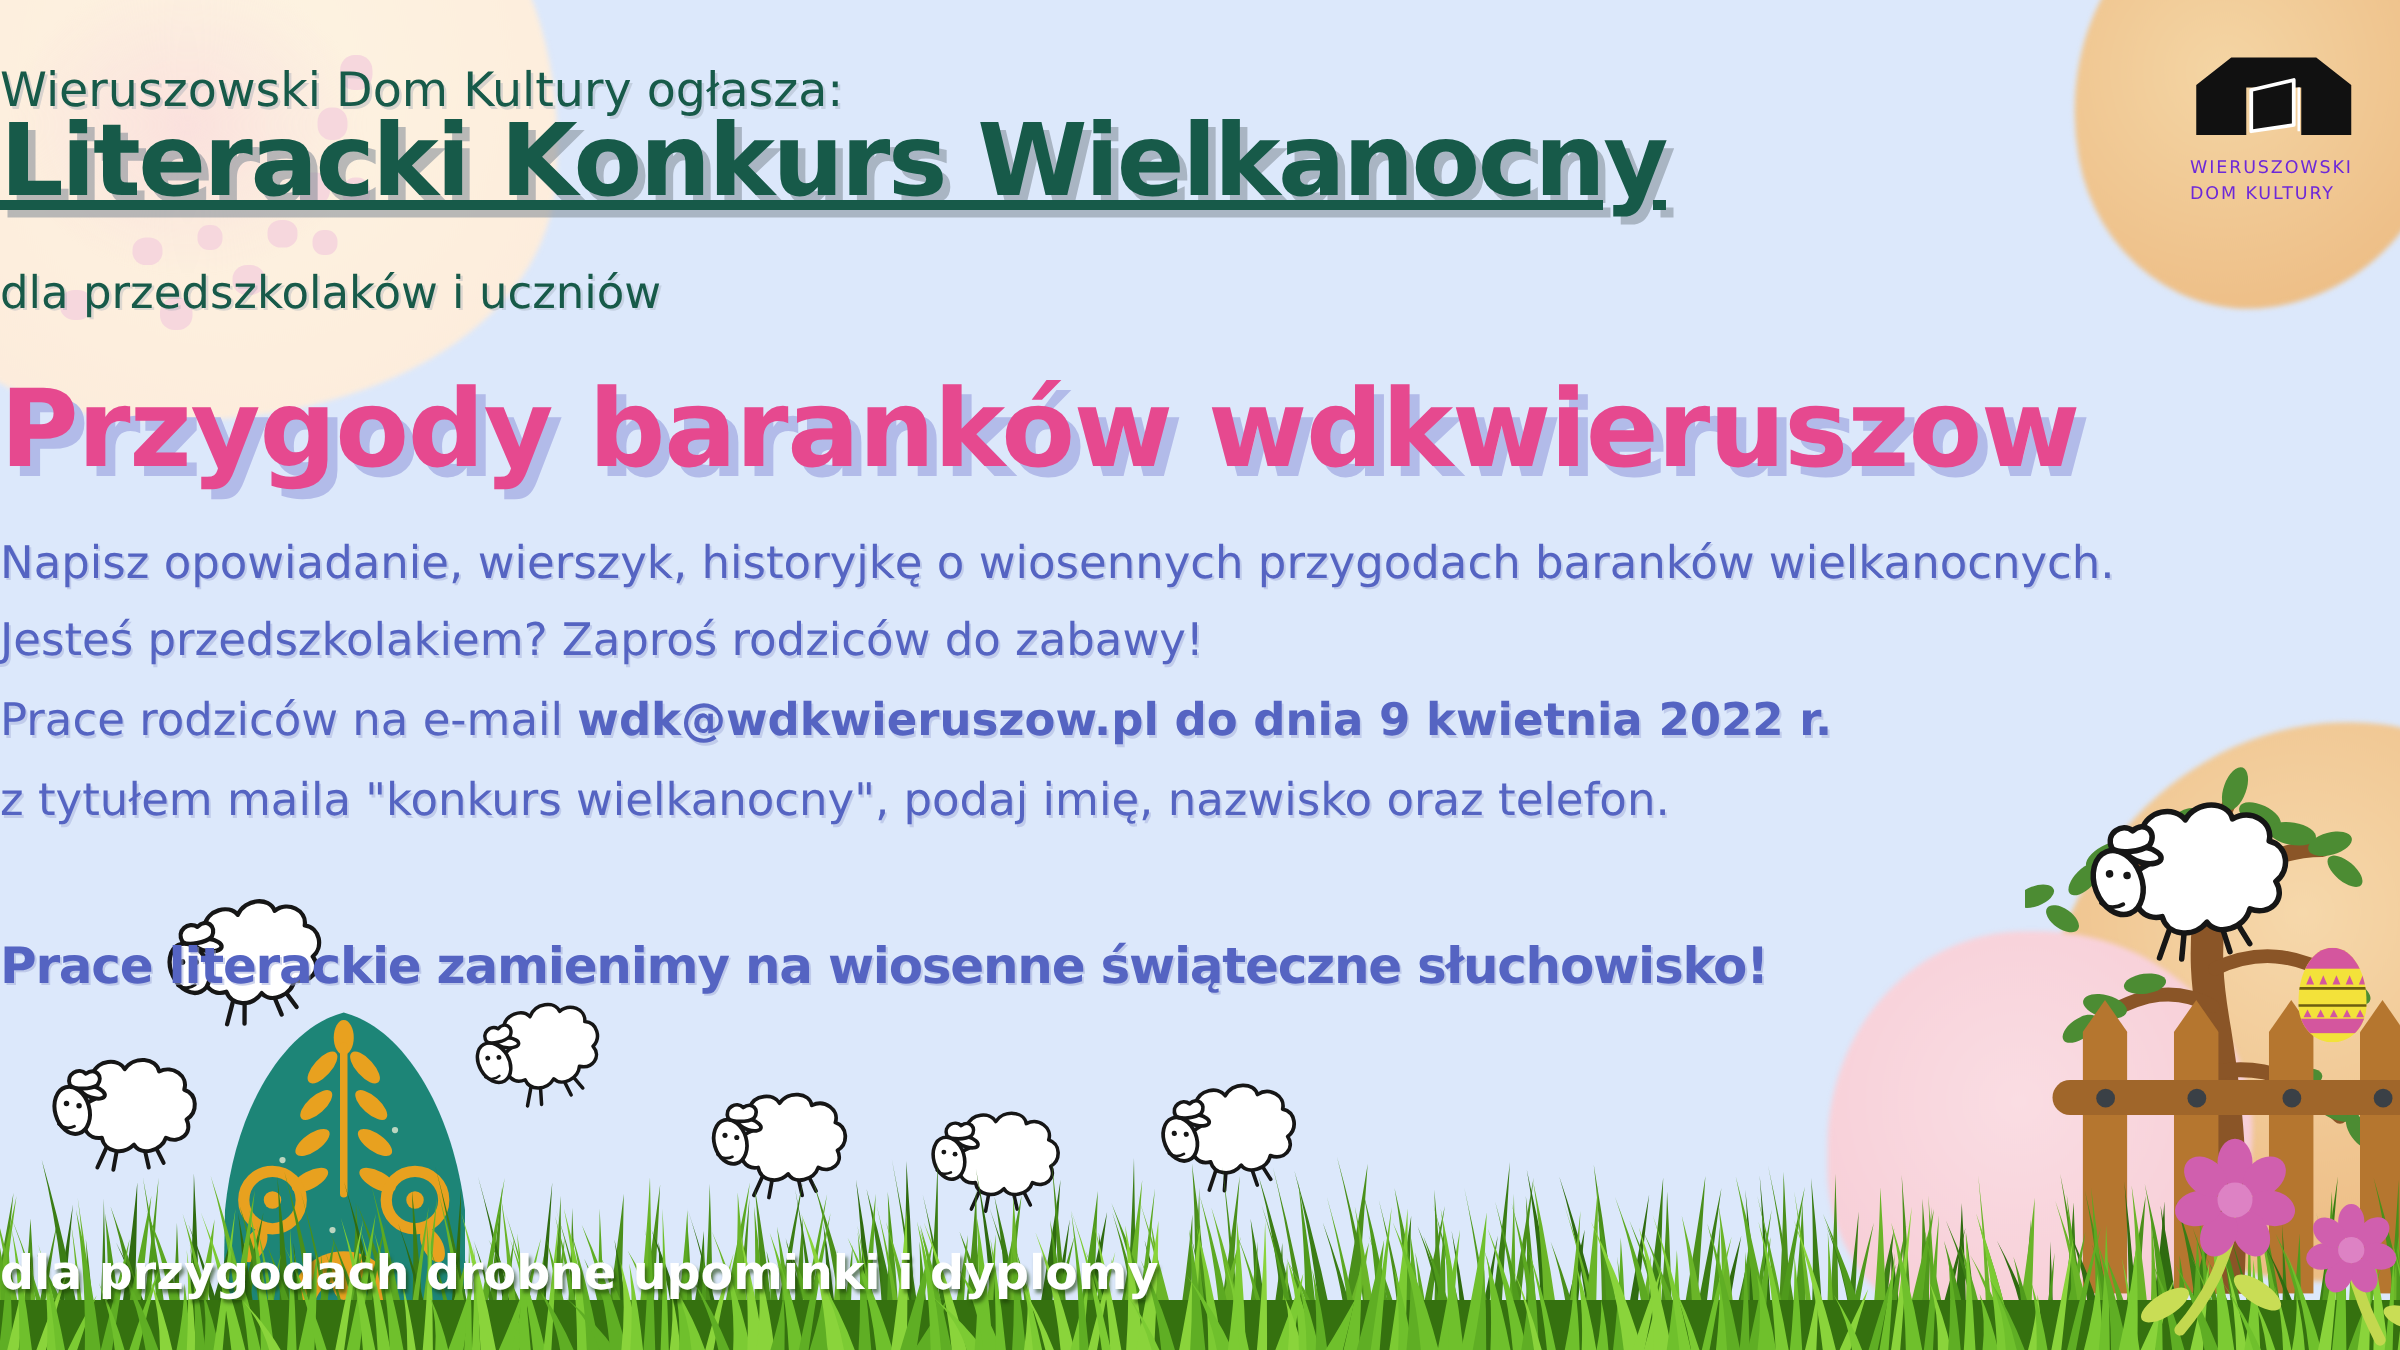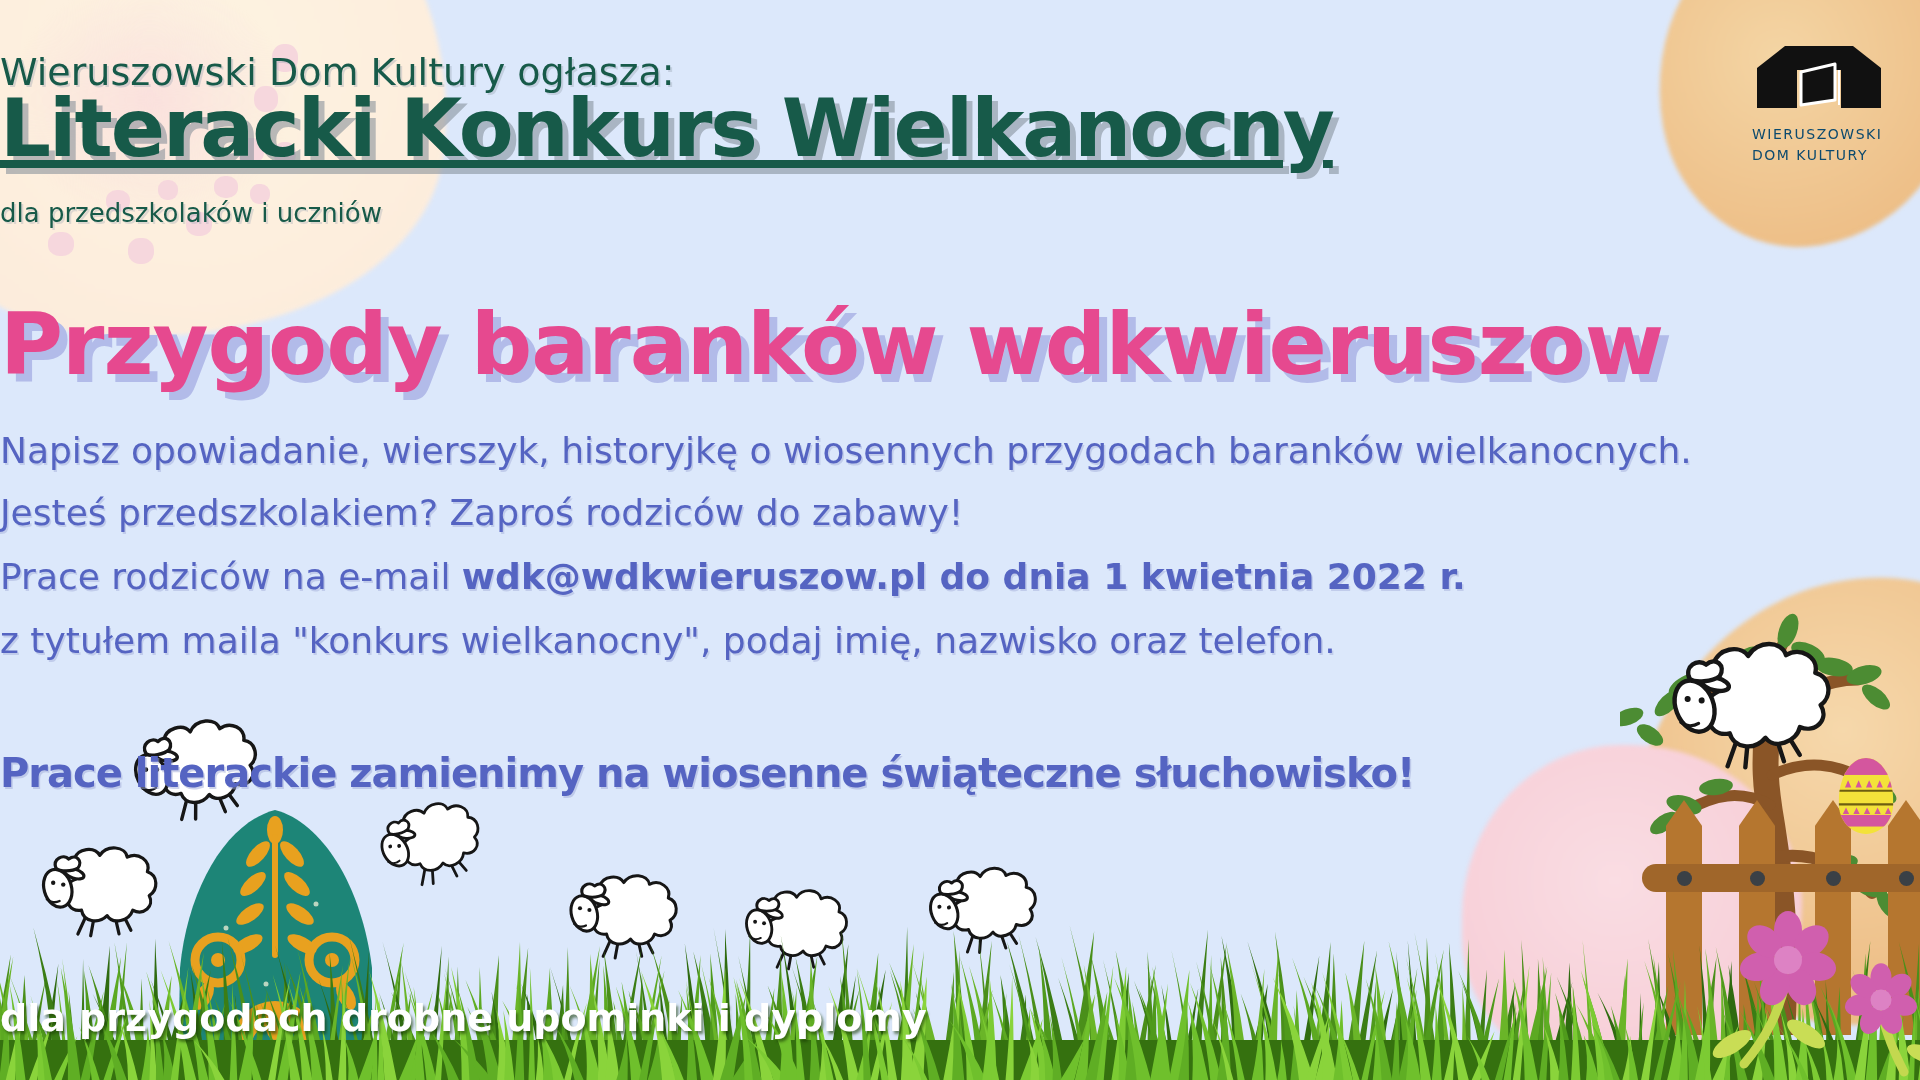--- a/index.html
+++ b/index.html
@@ -19,34 +19,34 @@
   .blob-br-orange{left:1636px;top:575px;width:440px;height:450px;border-radius:55% 45% 50% 50%/60% 55% 45% 40%;
     background:radial-gradient(circle at 45% 35%,#f6d8ab 0%,#eec089 65%,#e9b97d 100%);transform:rotate(7deg);}
   .blob-br-pink{left:1462px;top:745px;width:340px;height:340px;border-radius:48% 52% 50% 50%/52% 48% 55% 45%;
     background:radial-gradient(circle at 45% 40%,#fadde3 0%,#f7ced7 70%);}
   .dot{position:absolute;background:#f6d7dd;border-radius:45%;z-index:1;}
   
   .txt{position:absolute;left:0;width:1920px;white-space:nowrap;z-index:8;}
   .announcer{top:50px;font-size:38px;color:var(--title-green,#175a49);text-shadow:2px 2px 0 rgba(150,160,175,.35);}
   .main-title{top:82px;font-size:80px;font-weight:bold;letter-spacing:-2px;color:var(--title-green,#175a49);
     text-shadow:6px 6px 0 rgba(128,138,150,.55);text-decoration:underline;}
-  .audience{top:198px;font-size:26px;color:var(--title-green,#175a49);text-shadow:2px 2px 0 rgba(150,160,175,.3);}
+  .audience{top:214px;font-size:36px;color:var(--title-green,#175a49);text-shadow:2px 2px 0 rgba(150,160,175,.3);}
   .contest{top:294px;font-size:86px;font-weight:bold;letter-spacing:-1px;color:var(--title-pink,#e6498f);
     text-shadow:8px 8px 0 var(--pink-shadow,#b2bbe9);}
   .bodyline{font-size:36px;color:var(--body-blue,#5564c2);text-shadow:1.5px 2px 0 rgba(160,170,215,.45);}
   .b1{top:430px;} .b2{top:492px;} .b3{top:556px;} .b4{top:620px;}
   .b3 b{font-weight:bold;}
   .highlight{top:750px;font-size:40px;font-weight:bold;letter-spacing:-1px;color:var(--body-blue,#5564c2);
     text-shadow:1.5px 2px 0 rgba(160,170,215,.5);}
   .footer{top:996px;font-size:38px;font-weight:bold;color:#ffffff;z-index:9;
     text-shadow:2px 3px 3px rgba(25,60,5,.6);}
   
   .logo{position:absolute;left:1752px;top:42px;width:160px;z-index:3;}
   .logo svg{display:block;margin-bottom:16px;}
-  .logo-text{font-size:14px;letter-spacing:1.5px;color:#0c4a6e;line-height:1.5;text-align:left;}
+  .logo-text{font-size:14px;letter-spacing:1.5px;color:#6d28d9;line-height:1.5;text-align:left;}
   
   .scene{position:absolute;}
   .fence-picket{position:absolute;width:36px;height:235px;background:var(--fence-brown,#b5762f);
     clip-path:polygon(50% 0,100% 11%,100% 100%,0 100%,0 11%);z-index:3;}
   .fence-rail{position:absolute;left:1642px;top:864px;width:278px;height:28px;background:#a0662a;
     border-radius:14px 0 0 14px;z-index:3;}
   .fence-bolt{position:absolute;width:15px;height:15px;border-radius:50%;background:#3a4046;z-index:3;}
   #grass{position:absolute;left:0;bottom:0;width:1920px;height:200px;z-index:6;}
 </style>
 </head>
@@ -798,18 +798,18 @@
       <div>DOM KULTURY</div>
     </div>
   </div>
 
   <div class="txt announcer">Wieruszowski Dom Kultury ogłasza:</div>
   <div class="txt main-title">Literacki Konkurs Wielkanocny</div>
   <div class="txt audience">dla przedszkolaków i uczniów</div>
   <div class="txt contest">Przygody baranków wdkwieruszow</div>
   <div class="txt bodyline b1">Napisz opowiadanie, wierszyk, historyjkę o wiosennych przygodach baranków wielkanocnych.</div>
   <div class="txt bodyline b2">Jesteś przedszkolakiem? Zaproś rodziców do zabawy!</div>
-  <div class="txt bodyline b3"><span>Prace rodziców na e-mail </span><b>wdk@wdkwieruszow.pl do dnia 1 kwietnia 2022 r.</b></div>
+  <div class="txt bodyline b3"><span>Prace rodziców na e-mail </span><b>wdk@wdkwieruszow.pl do dnia 9 kwietnia 2022 r.</b></div>
   <div class="txt bodyline b4">z tytułem maila "konkurs wielkanocny", podaj imię, nazwisko oraz telefon.</div>
   <div class="txt highlight">Prace literackie zamienimy na wiosenne świąteczne słuchowisko!</div>
   <div class="txt footer">dla przygodach drobne upominki i dyplomy</div>
 
 </div>
 
 </body></html>

